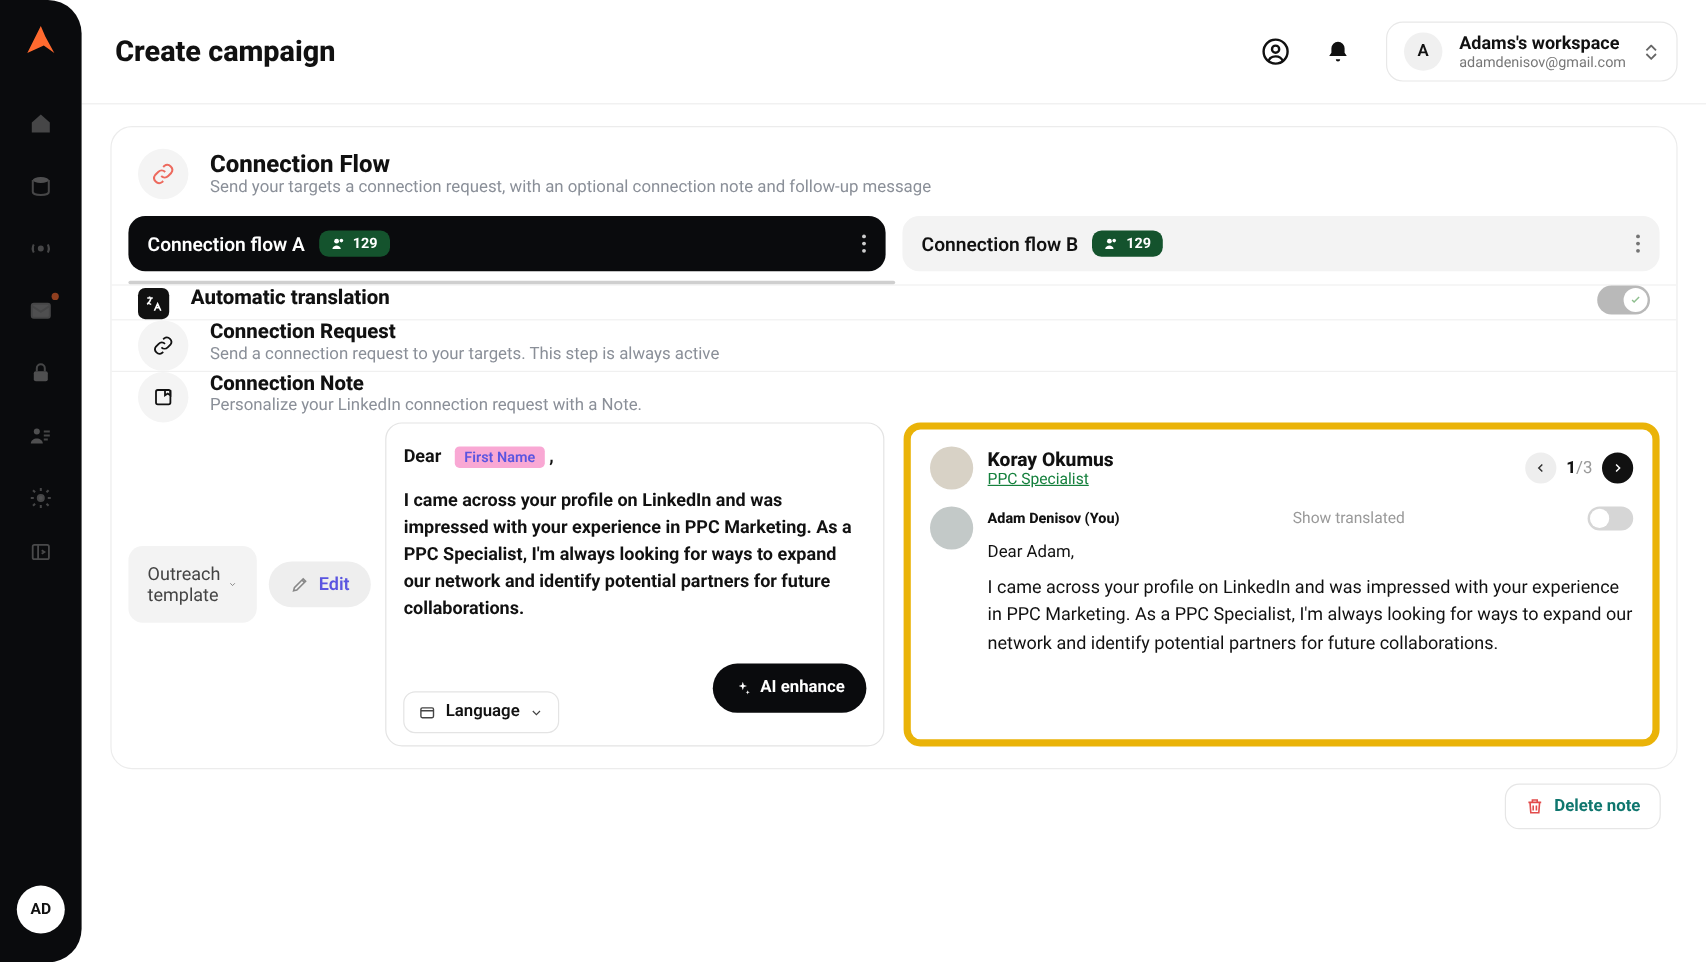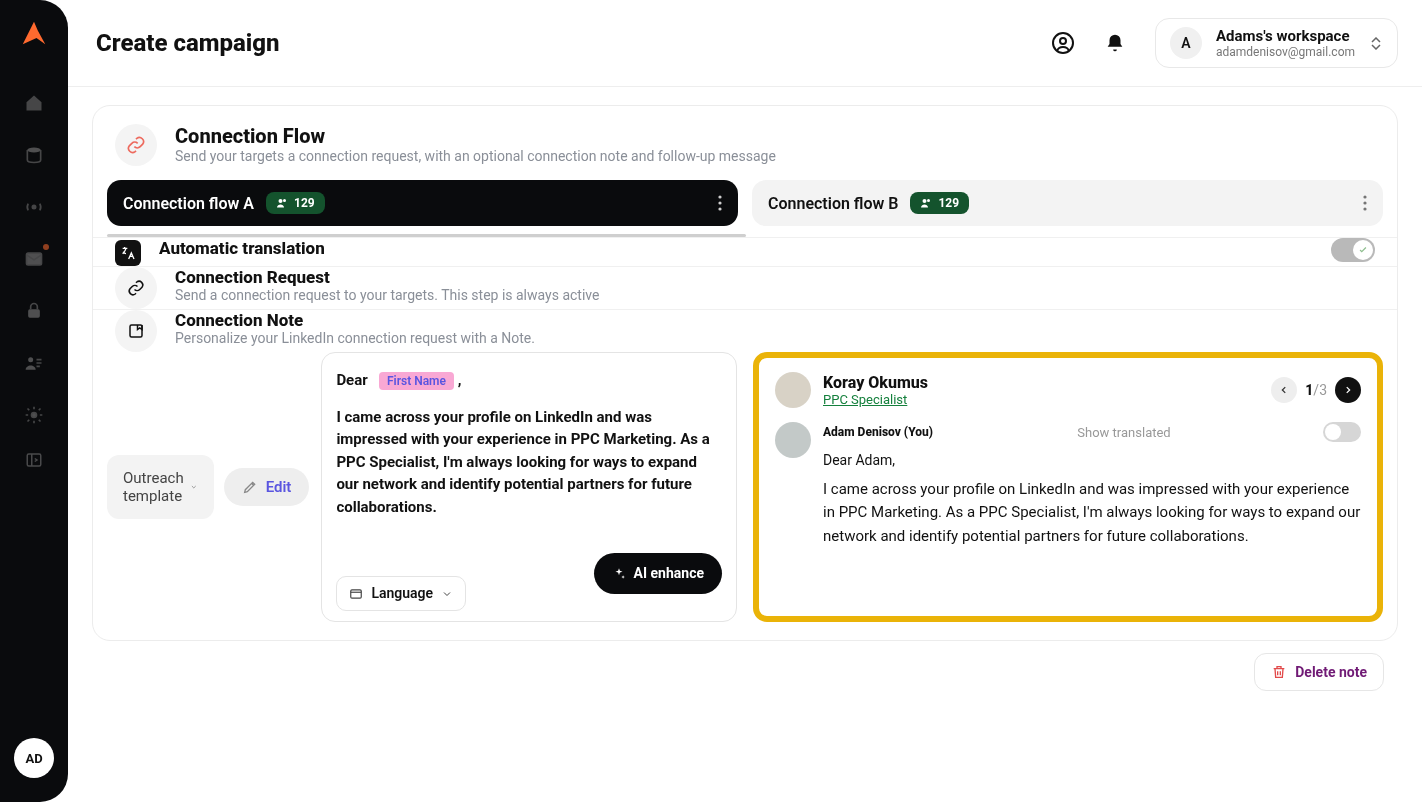--- a/index.html
+++ b/index.html
@@ -78,21 +78,21 @@
 .msg { margin-top:14px; display:flex; gap:12px; }
 .msg .av2 { width:36px; height:36px; border-radius:50%; background:#c3c9c8; flex-shrink:0;}
 .msg-body { flex:1; }
 .msg-head { display:flex; align-items:center; }
 .msg-head .name2 { font-weight:800; font-size:12px;}
 .msg-head .show-trans { margin-left:auto; font-size:13px; color:#999; margin-right:8px;}
 .msg .text { margin-top:10px; font-size:15px; line-height:1.55; }
 .msg .greet { margin-top:10px; font-size:14px; }
 
 .bottom-actions { display:flex; justify-content:flex-end; padding: 12px 14px 0; }
-.delete-btn { border:1px solid #e6e6e6; border-radius:12px; padding:10px 16px; display:flex; align-items:center; gap:8px; color:#701a75; font-weight:700; font-size:14px; cursor:pointer; }
+.delete-btn { border:1px solid #e6e6e6; border-radius:12px; padding:10px 16px; display:flex; align-items:center; gap:8px; color:#0f766e; font-weight:700; font-size:14px; cursor:pointer; }
 
 svg { display:block; }
 </style>
 </head>
 <body>
 
 <div class="app">
 
   <div class="sidebar">
     <div class="logo">

